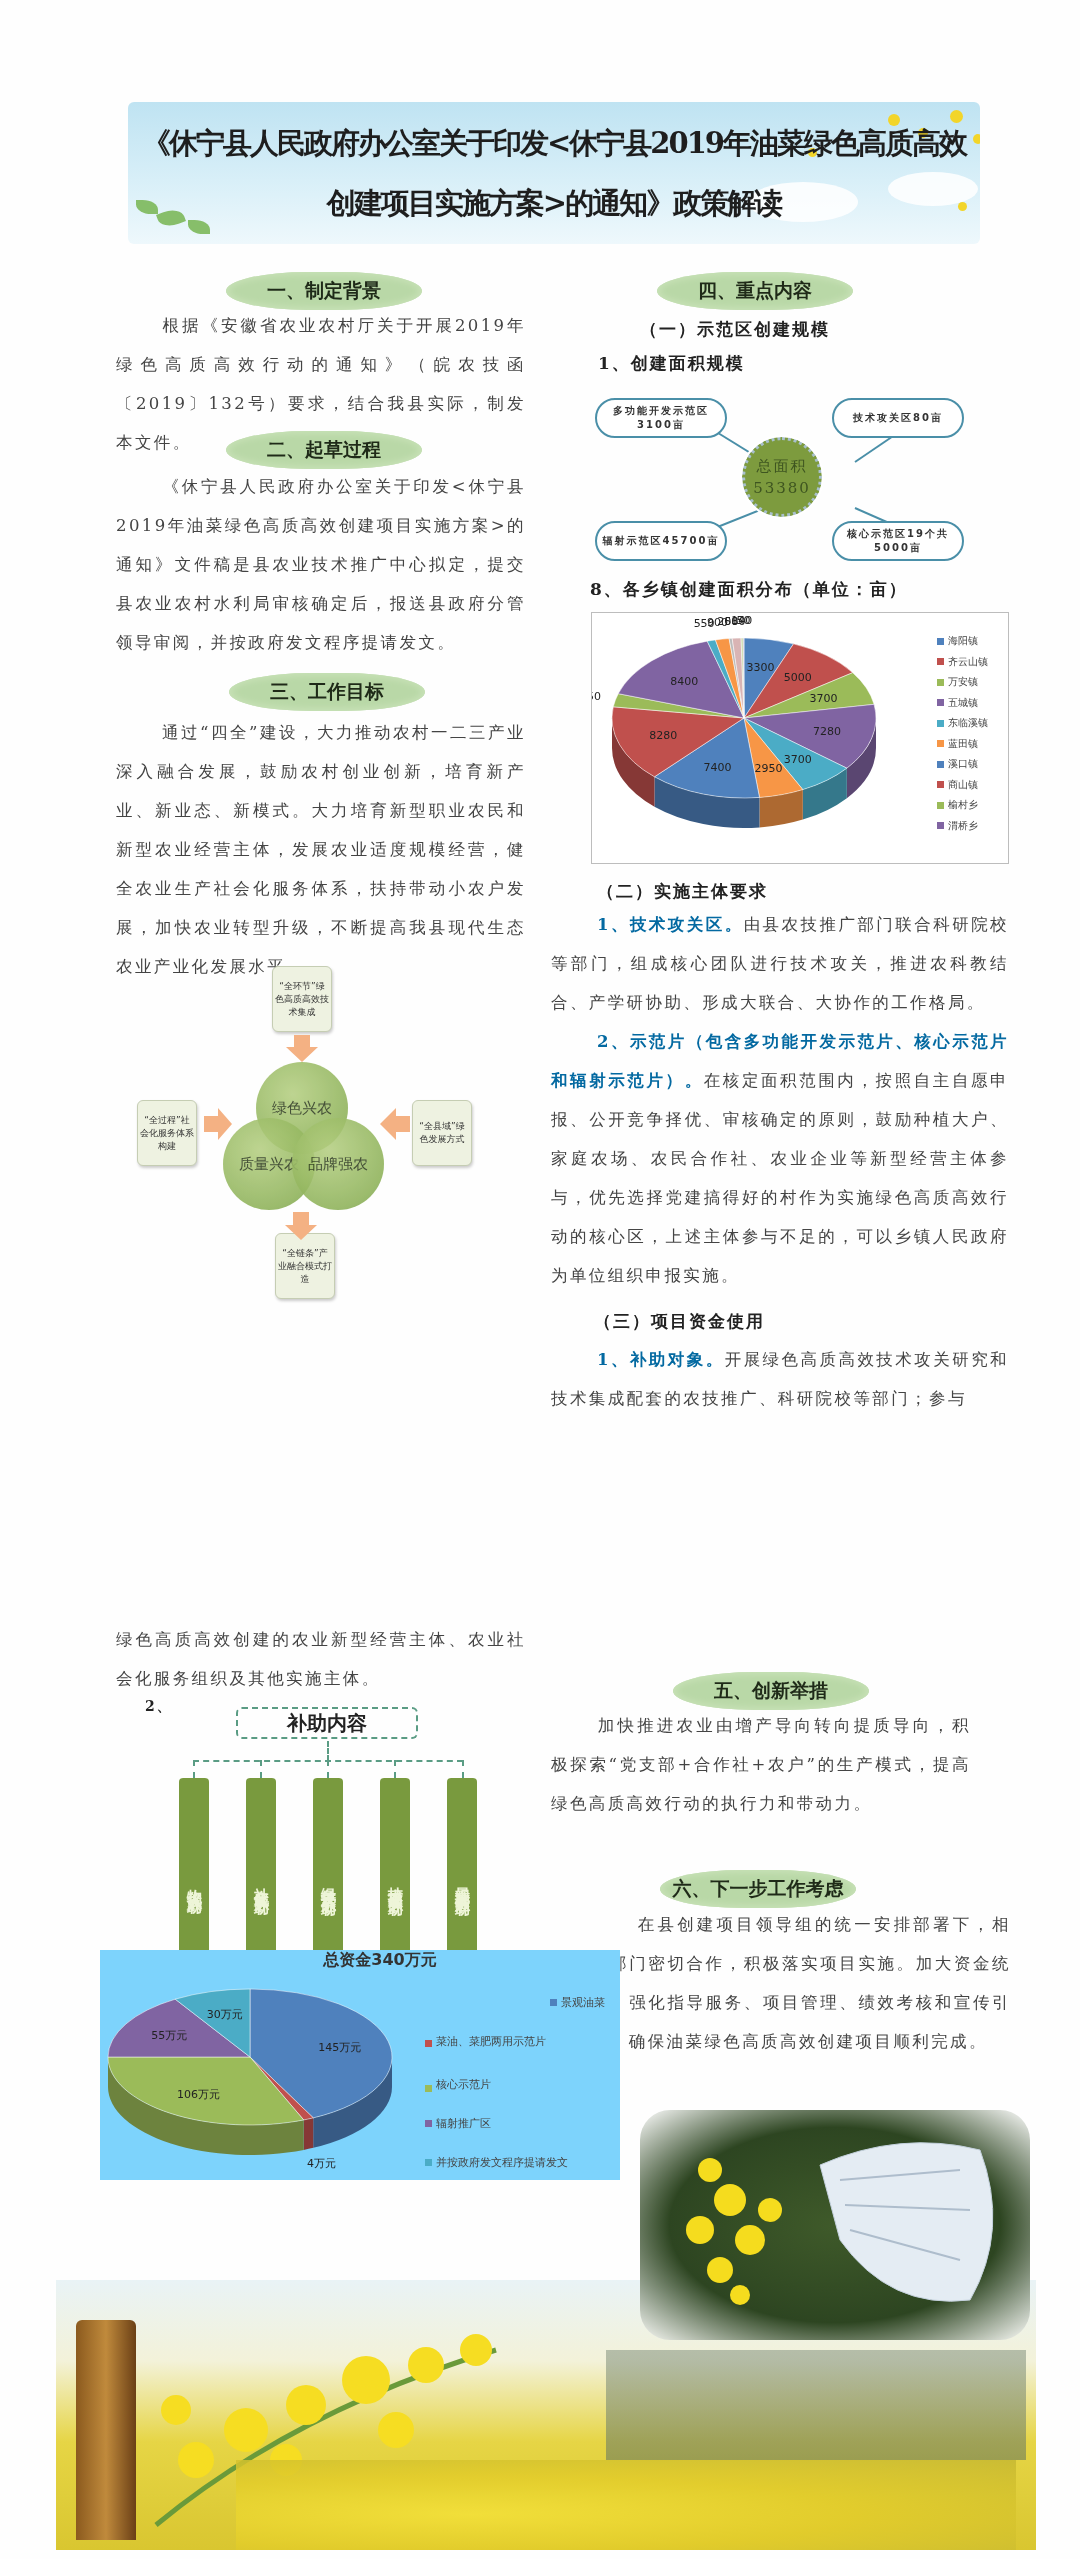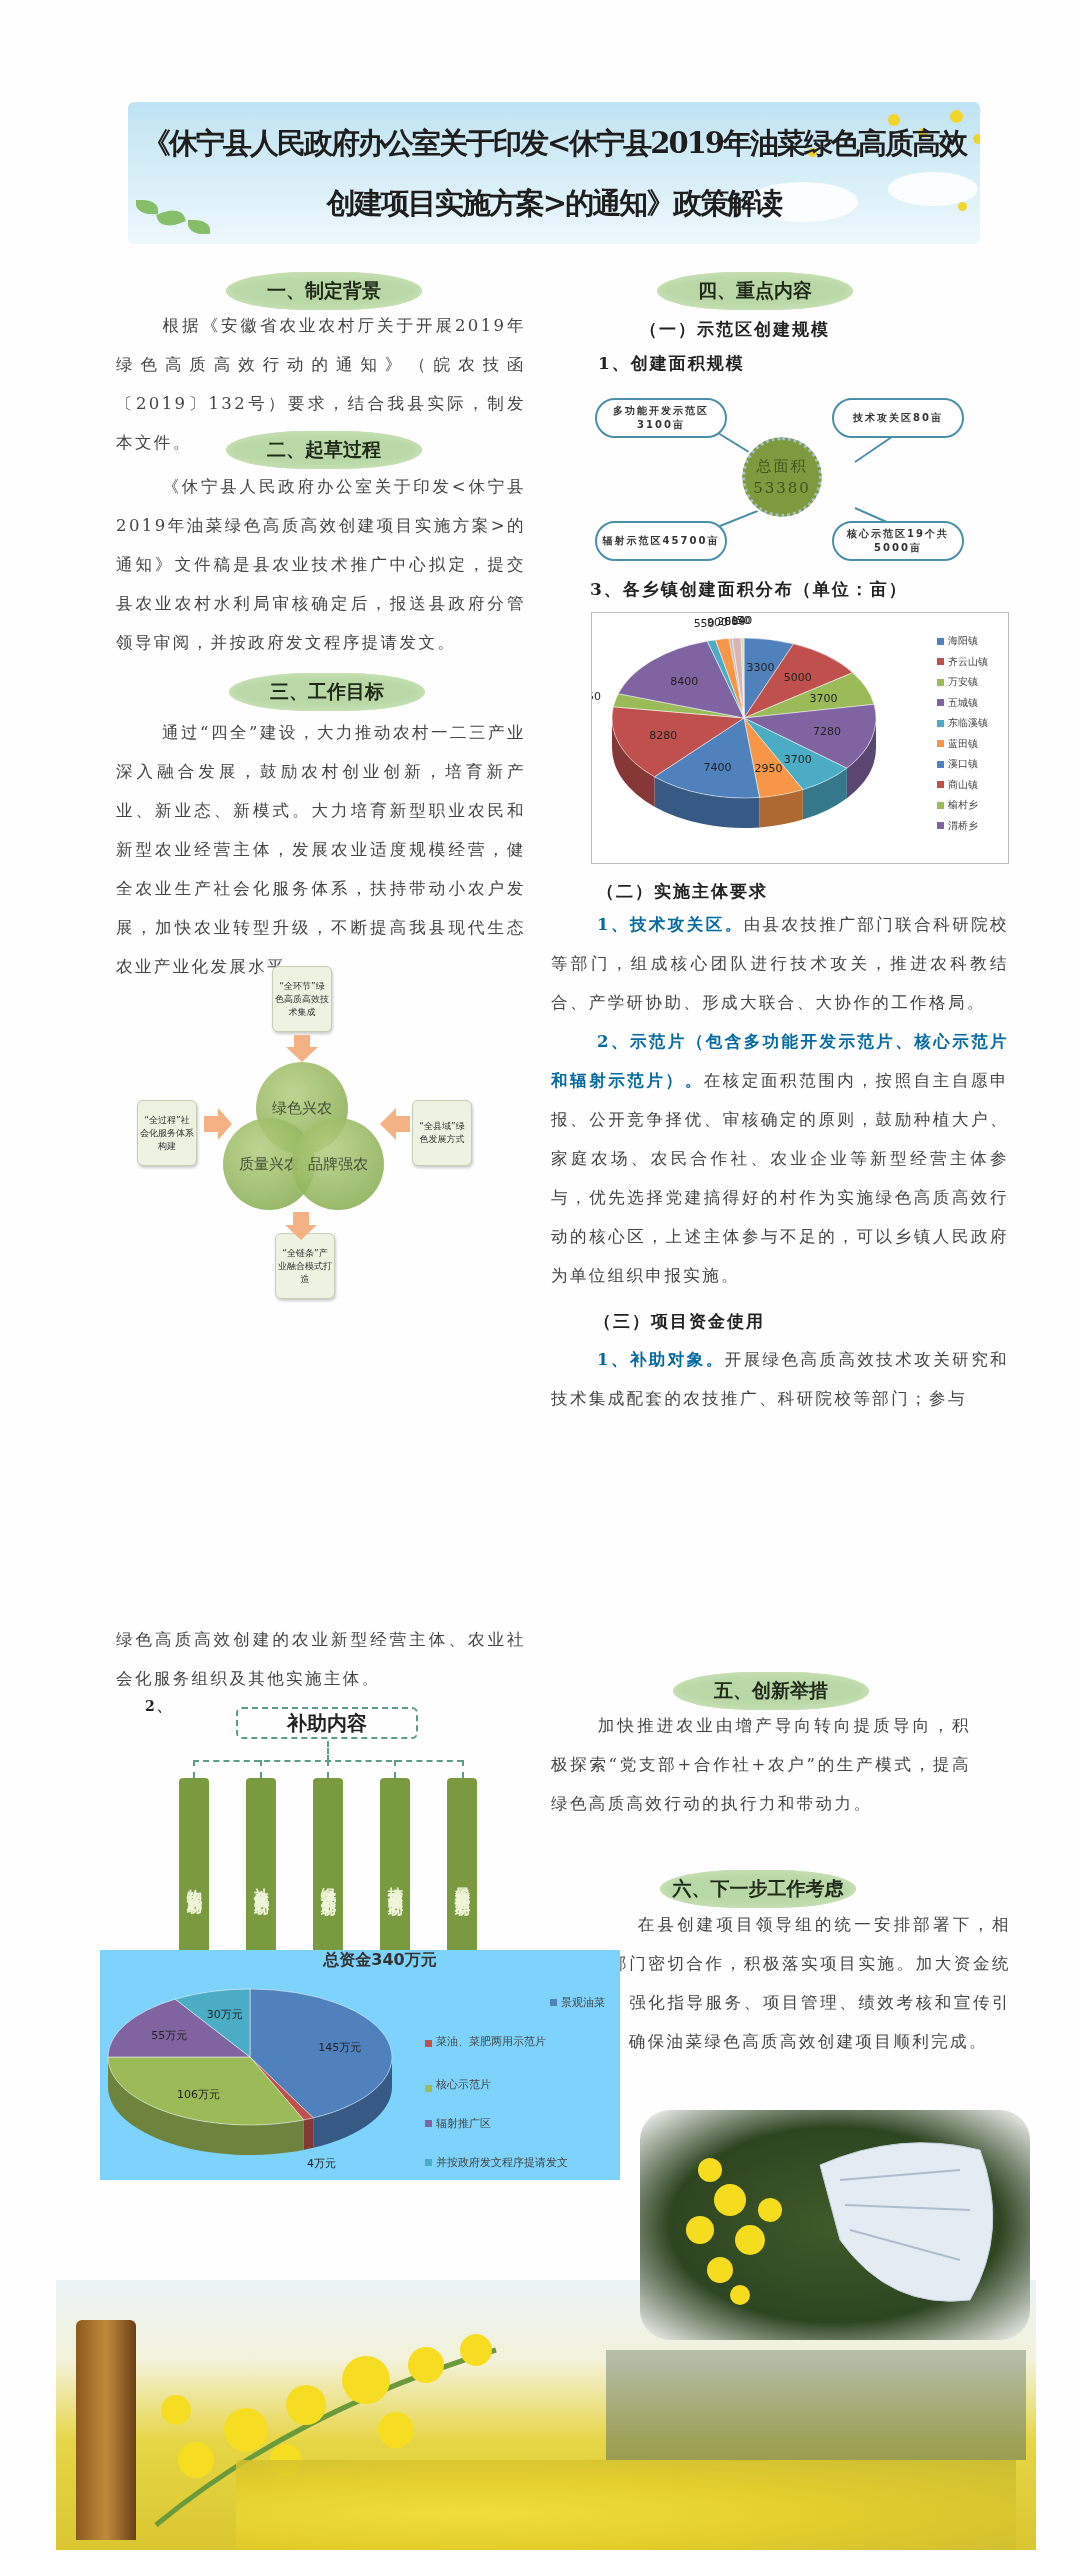--- a/index.html
+++ b/index.html
@@ -149,21 +149,21 @@
   <div class="mm-node" style="left:595px;top:521px;width:132px;">辐射示范区45700亩</div>
   <div class="mm-node" style="left:832px;top:521px;width:132px;">核心示范区19个共5000亩</div>
   <div class="mm-center" style="left:742px;top:437px;">
     <div>
         <div>总面积</div>
         <div>53380</div>
       </div>
   </div>
 </div>
 
-<div class="sub-h" style="left:590px;top:578px;">3、各乡镇创建面积分布（单位：亩）</div>
+<div class="sub-h" style="left:590px;top:578px;">8、各乡镇创建面积分布（单位：亩）</div>
 
 <div class="chart-frame" style="left:591px;top:612px;width:418px;height:252px;">
   <svg id="pie1" width="300" height="250" style="position:absolute;left:0;top:0;">
       <path d="M284,105 A132,80 0 0 1 254.84431224457248,155.14962896367308 L254.84431224457248,185.14962896367308 A132,80 0 0 0 284,135 Z" fill="rgb(90,70,113)"></path>
       <path d="M254.84431224457248,155.14962896367308 A132,80 0 0 1 210.8131452310557,176.62040007753137 L210.8131452310557,206.62040007753137 A132,80 0 0 0 254.84431224457248,185.14962896367308 Z" fill="rgb(53,120,139)"></path>
       <path d="M210.8131452310557,176.62040007753137 A132,80 0 0 1 167.51111485625407,184.44575065375665 L167.51111485625407,214.44575065375665 A132,80 0 0 0 210.8131452310557,206.62040007753137 Z" fill="rgb(173,105,49)"></path>
       <path d="M167.51111485625407,184.44575065375665 A132,80 0 0 1 62.491596941551634,163.79801781335144 L62.491596941551634,193.79801781335144 A132,80 0 0 0 167.51111485625407,214.44575065375665 Z" fill="rgb(55,90,132)"></path>
       <path d="M62.491596941551634,163.79801781335144 A132,80 0 0 1 20,105.00000000000001 L20,135 A132,80 0 0 0 62.491596941551634,193.79801781335144 Z" fill="rgb(134,56,54)"></path>
       <path d="M152,105 L152,25 A132,80 0 0 1 201.5527153141168,30.850947013675125 Z" fill="#4f81bd" stroke="#ffffff" stroke-width="0.5"></path>
       <text x="168.40742316257936" y="57.95963366639214" text-anchor="middle" font-size="11" font-family="DejaVu Sans, sans-serif" fill="#222">3300</text>

